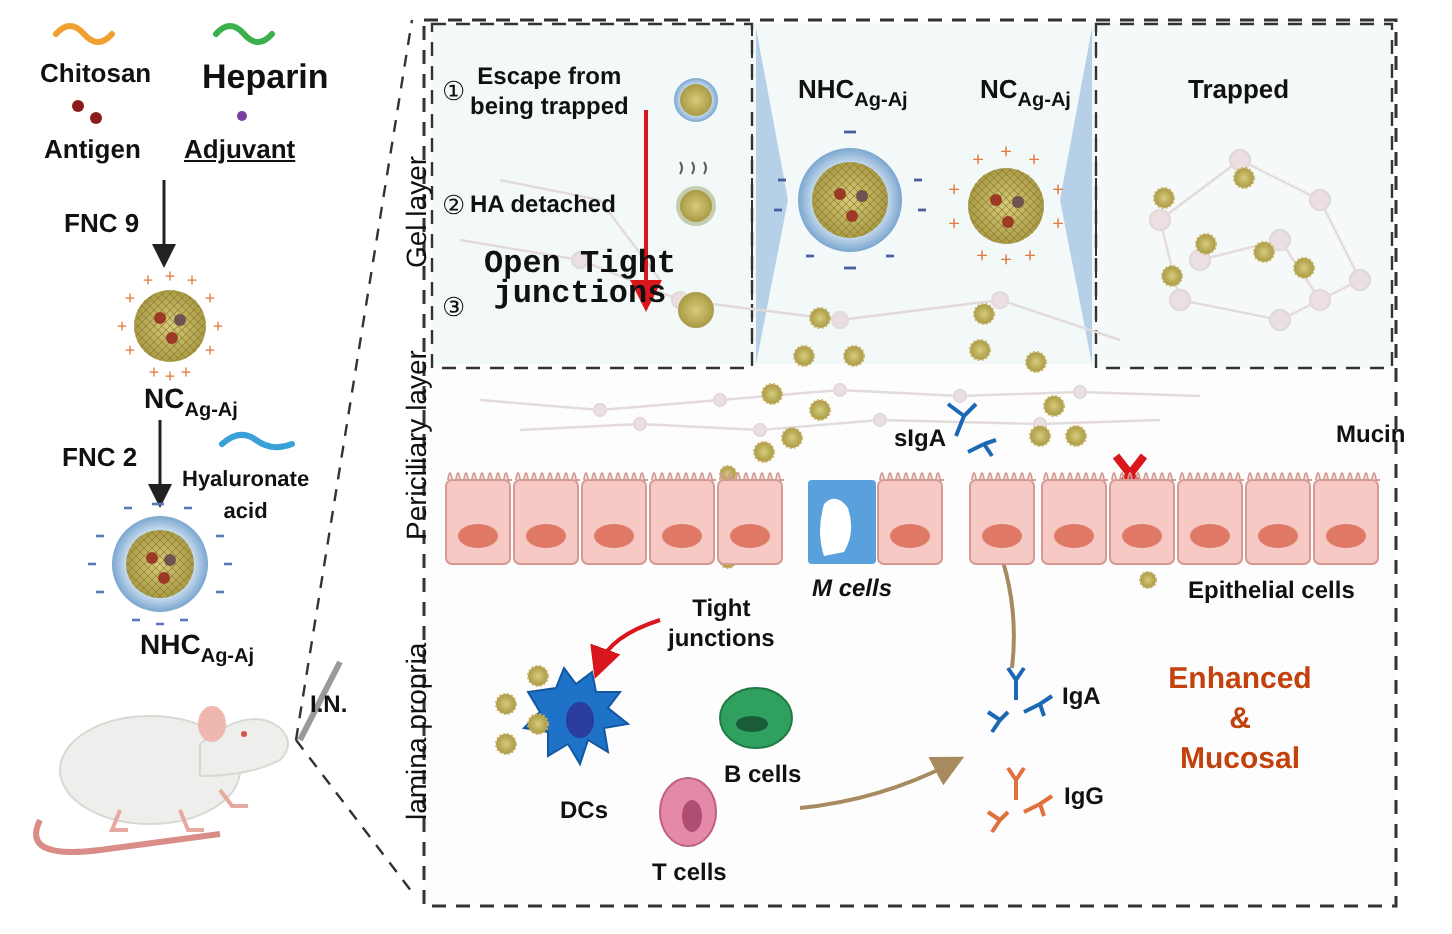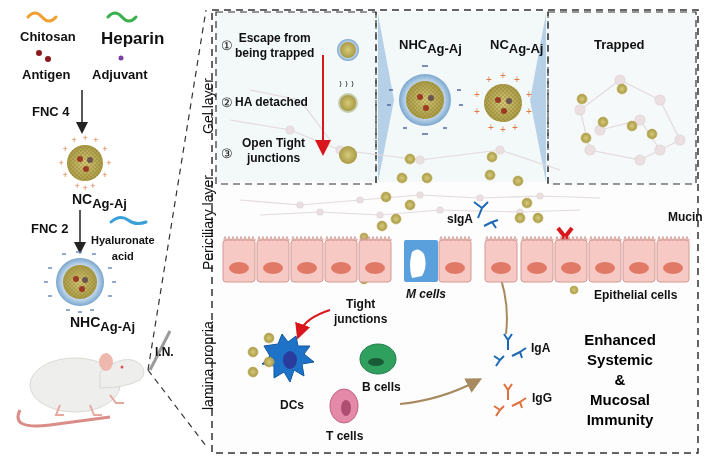--- a/index.html
+++ b/index.html
@@ -1,19 +1,19 @@
 <!DOCTYPE html>
 <html><head>
 <meta charset="utf-8">
 <style>
   html, body { margin: 0; padding: 0; background: #ffffff; }
   body { width: 726px; height: 467px; position: relative; overflow: hidden; font-family: "Liberation Sans", sans-serif; }
   .lbl { position: absolute; font-weight: bold; color: #111; font-family: "Liberation Sans", sans-serif; white-space: nowrap; }
-  .lbl sub { font-size: 13px; vertical-align: -4px; }
-  .red { color: #000000; }
+  .lbl sub { font-size: 10px; vertical-align: -4px; }
+  .red { color: #c2410c; }
   .vlbl { position: absolute; transform: rotate(-90deg); transform-origin: left top; font-size: 14px; color: #111; white-space: nowrap; font-family: "Liberation Sans", sans-serif; }
   svg { position: absolute; left: 0; top: 0; }
   .center { text-align: center; }
 </style>
 </head>
 <body>
 
 <svg width="726" height="467" viewBox="0 0 726 467">
   <defs>
     <radialGradient id="core" cx="50%" cy="50%" r="50%">
@@ -346,23 +346,23 @@
         <rect x="435" y="8" width="32" height="42" rx="3" fill="#f6c9c4" stroke="#d49a94"></rect>
         <path d="M436 8 q1 -7 2 0 q1 0 2 0 q1 -7 2 0 q1 0 2 0 q1 -7 2 0 q1 0 2 0 q1 -7 2 0 q1 0 2 0 q1 -7 2 0 q1 0 2 0 q1 -7 2 0 q1 0 2 0 q1 -7 2 0 q1 0 2 0 q1 -7 2 0 q1 0 2 0" fill="none" stroke="#d49a94"></path>
         <ellipse cx="451" cy="36" rx="10" ry="6" fill="#e07a66"></ellipse>
       </g>
     </svg>
   </div>
 
 <div class="lbl" style="left:20px;top:29px;font-size:13px;">Chitosan</div>
 <div class="lbl" style="left:101px;top:29px;font-size:17px;">Heparin</div>
 <div class="lbl" style="left:22px;top:67px;font-size:13px;">Antigen</div>
-<div class="lbl" style="left:92px;top:67px;font-size:13px;">Adjuvant</div>
-
-<div class="lbl" style="left:32px;top:104px;font-size:13px;">FNC 4</div>
+<div class="lbl" style="left:92px;top:67px;font-size:13px;text-decoration:underline;">Adjuvant</div>
+
+<div class="lbl" style="left:32px;top:104px;font-size:13px;">FNC 9</div>
 <div class="lbl" style="left:72px;top:191px;font-size:14px;"><span>NC</span><sub>Ag-Aj</sub></div>
 <div class="lbl" style="left:31px;top:221px;font-size:13px;">FNC 2</div>
 <div class="lbl center" style="left:91px;top:232px;font-size:11px;line-height:16px;">
     <div>Hyaluronate</div>
     <div>acid</div>
   </div>
 <div class="lbl" style="left:70px;top:314px;font-size:14px;"><span>NHC</span><sub>Ag-Aj</sub></div>
 <div class="lbl" style="left:123px;top:345px;font-size:12px;padding-left:32px;">I.N.</div>
 
 <div class="vlbl" style="left:200px;top:134px;">Gel layer</div>
@@ -370,21 +370,21 @@
 <div class="vlbl" style="left:200px;top:410px;">lamina propria</div>
 
 <div class="lbl" style="left:221px;top:38px;font-size:13px;font-weight:normal;">①</div>
 <div class="lbl center" style="left:235px;top:31px;font-size:12px;line-height:15px;">
     <div>Escape from</div>
     <div>being trapped</div>
   </div>
 <div class="lbl" style="left:221px;top:95px;font-size:13px;font-weight:normal;">②</div>
 <div class="lbl" style="left:235px;top:95px;font-size:12px;">HA detached</div>
 <div class="lbl" style="left:221px;top:146px;font-size:13px;font-weight:normal;">③</div>
-<div class="lbl center" style="left:242px;top:136px;font-size:12px;line-height:15px;">
+<div class="lbl center" style="left:242px;top:125px;font-size:16px;line-height:15px;font-family:Liberation Mono, monospace;">
     <div>Open Tight</div>
     <div>junctions</div>
   </div>
 
 <div class="lbl" style="left:399px;top:37px;font-size:13px;"><span>NHC</span><sub>Ag-Aj</sub></div>
 <div class="lbl" style="left:490px;top:37px;font-size:13px;"><span>NC</span><sub>Ag-Aj</sub></div>
 <div class="lbl" style="left:594px;top:37px;font-size:13px;text-align:center;">Trapped</div>
 
 <div class="lbl" style="left:447px;top:212px;font-size:12px;">sIgA</div>
 <div class="lbl" style="left:668px;top:210px;font-size:12px;">Mucin</div>
@@ -396,17 +396,15 @@
   </div>
 
 <div class="lbl" style="left:280px;top:398px;font-size:12px;">DCs</div>
 <div class="lbl" style="left:362px;top:380px;font-size:12px;">B cells</div>
 <div class="lbl" style="left:326px;top:429px;font-size:12px;">T cells</div>
 <div class="lbl" style="left:531px;top:341px;font-size:12px;">IgA</div>
 <div class="lbl" style="left:532px;top:391px;font-size:12px;">IgG</div>
 
 <div class="lbl red center" style="left:580px;top:330px;width:100px;margin-left:-10px;font-size:15px;line-height:20px;">
   <div>Enhanced</div>
-  <div>Systemic</div>
   <div>&amp;</div>
   <div>Mucosal</div>
-  <div>Immunity</div>
 </div>
 
 </body></html>

